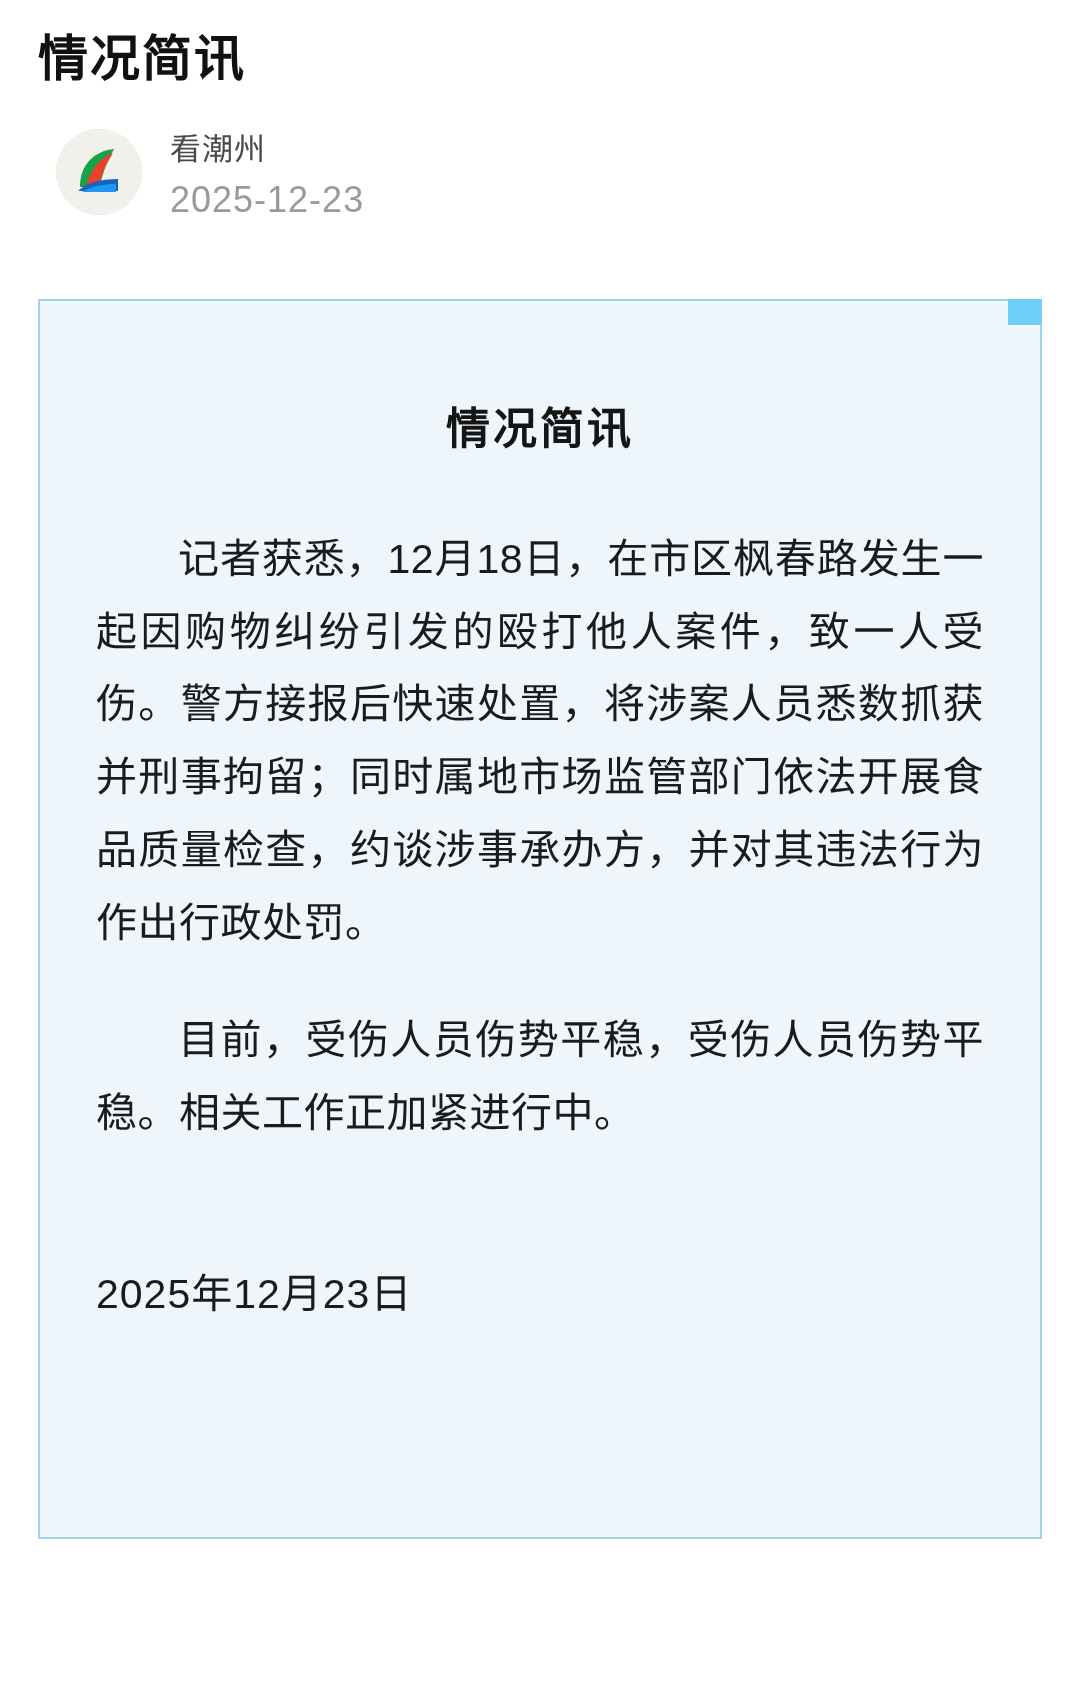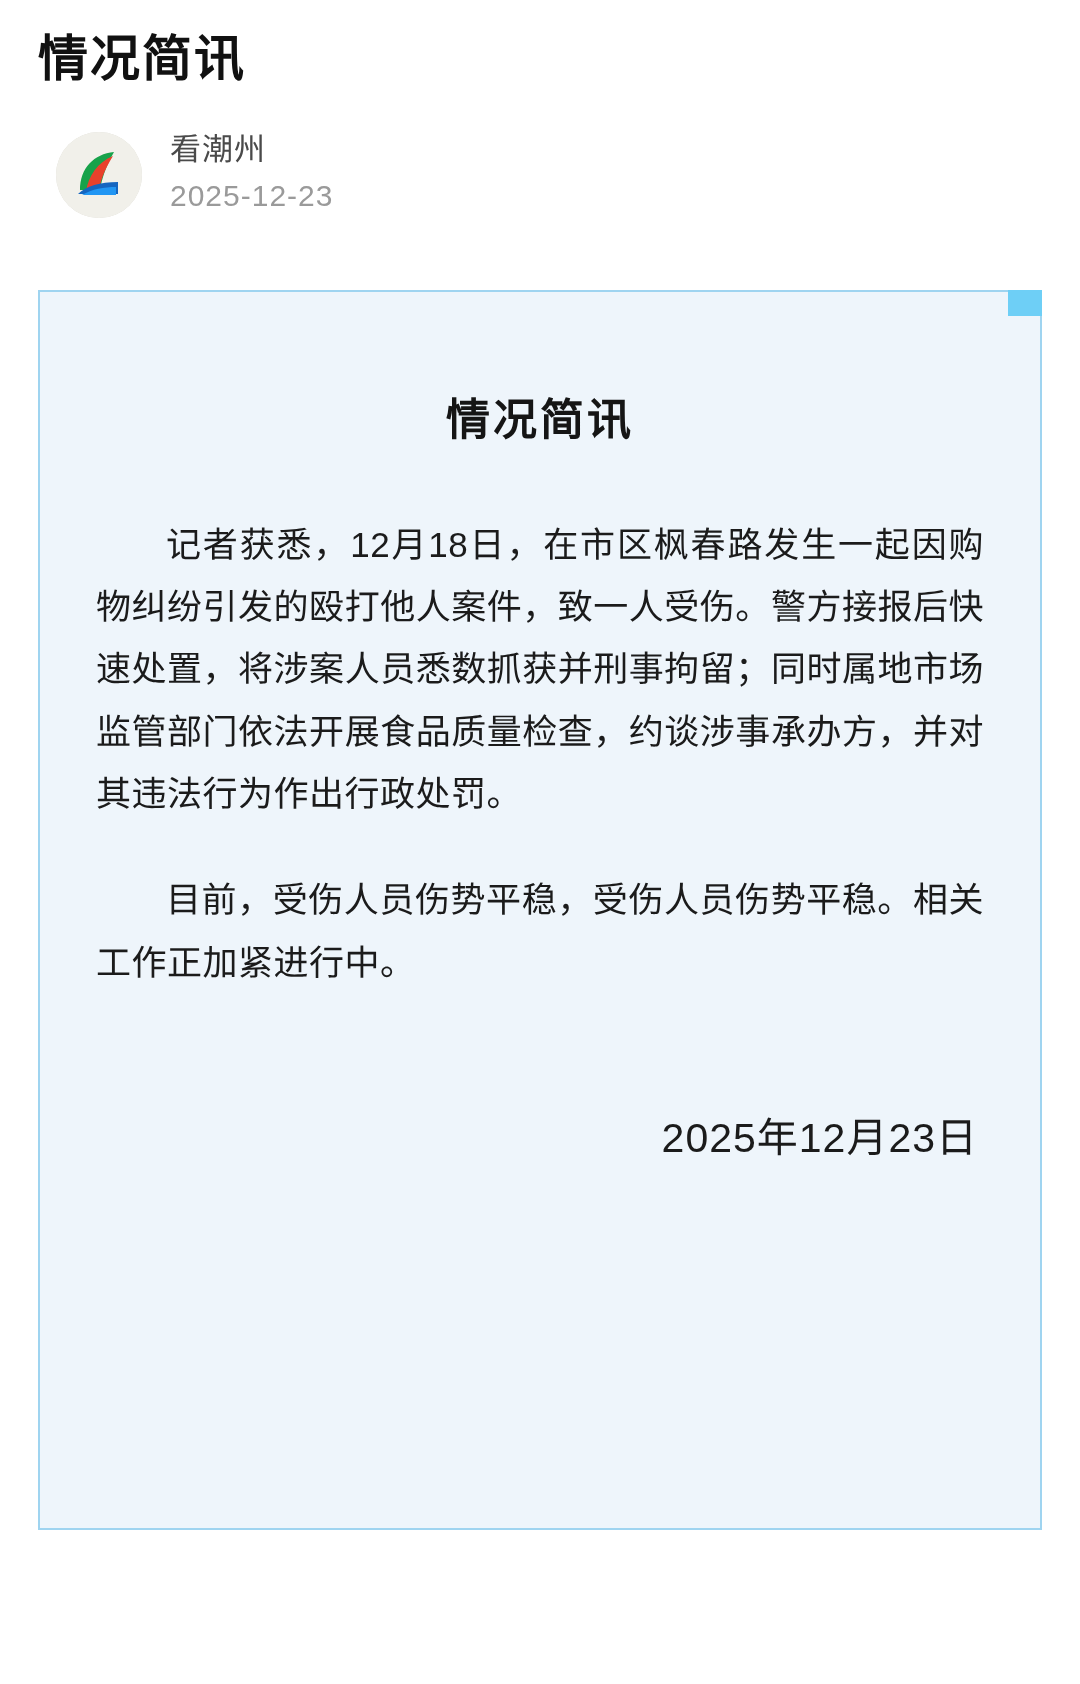--- a/index.html
+++ b/index.html
@@ -28,21 +28,21 @@
     font-size: 50px;
     font-weight: bold;
     letter-spacing: 2px;
     color: #111111;
     margin: 28px 0 0 38px;
     line-height: 1.25;
   }
 
   .byline {
     display: flex;
-    align-items: flex-end;
+    align-items: flex-start;
     margin: 38px 0 0 56px;
   }
   .avatar {
     width: 86px;
     height: 86px;
     border-radius: 50%;
     background: #f0efe9;
     position: relative;
     overflow: hidden;
     flex: 0 0 auto;
@@ -55,21 +55,21 @@
     flex-direction: column;
     justify-content: center;
   }
   .source-name {
     font-size: 31px;
     color: #4a4a4a;
     line-height: 1.35;
     letter-spacing: 1px;
   }
   .publish-date {
-    font-size: 30px;
+    font-size: 36px;
     color: #9a9a9a;
     line-height: 1.45;
     margin-top: 4px;
     letter-spacing: 1px;
   }
 
   
   .notice-wrap {
     margin: 72px 38px 0 38px;
     position: relative;
@@ -98,34 +98,34 @@
     font-weight: bold;
     color: #151515;
     letter-spacing: 3px;
     margin: 34px 0 0 0;
   }
 
   .notice-body {
     margin-top: 66px;
   }
   .notice-body p {
-    font-size: 35px;
+    font-size: 41px;
     line-height: 1.78;
     color: #1b1b1b;
     margin: 0 0 44px 0;
     text-indent: 2em;
     letter-spacing: 0.5px;
     text-align: justify;
     text-justify: inter-ideograph;
   }
   .notice-body p:last-child { margin-bottom: 0; }
 
   .notice-date {
     margin-top: 110px;
-    text-align: right;
+    text-align: left;
     font-size: 41px;
     color: #1b1b1b;
     letter-spacing: 1px;
     padding-right: 6px;
   }
 </style>
 </head>
 <body>
 
 <div class="page">

